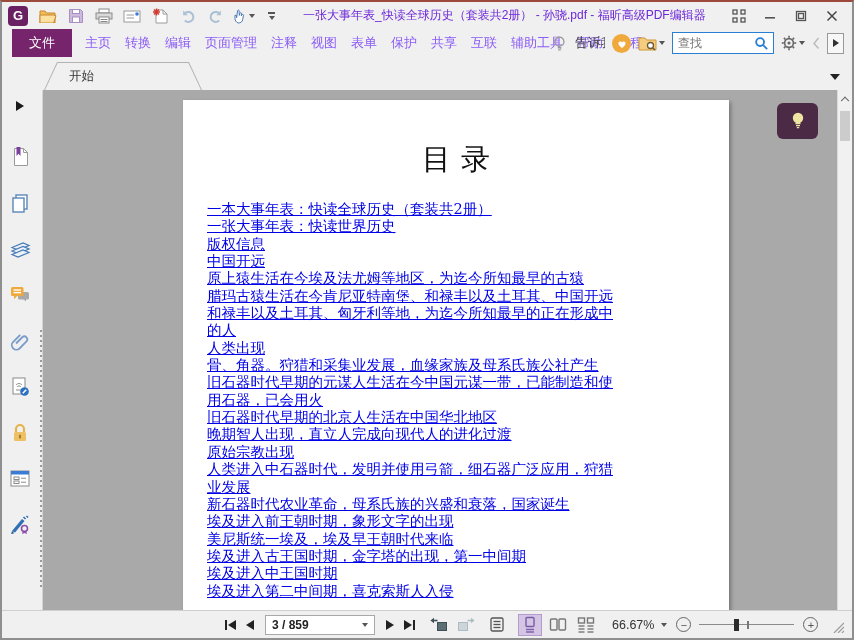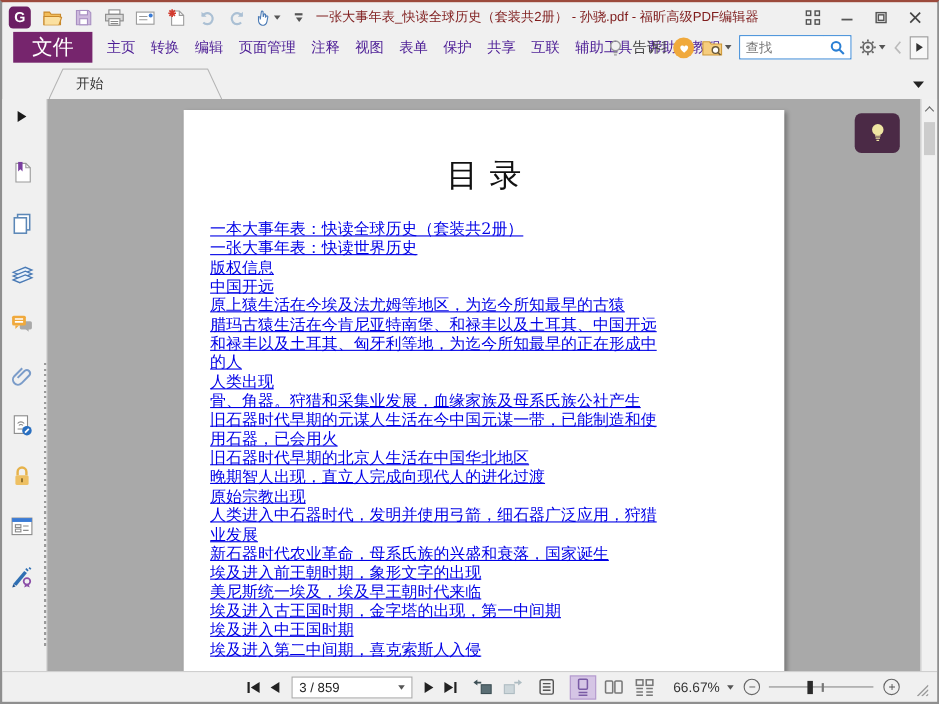--- a/index.html
+++ b/index.html
@@ -8,27 +8,27 @@
     background:#f0f0f0;border:2px solid #8f8f8f;border-top:2px solid #9c4a3c;
     font-family:"Liberation Sans","DejaVu Sans",sans-serif;}
   
   .titlebar{height:27px;flex:0 0 auto;display:flex;align-items:center;padding:0 6px;gap:3px;}
   .logo{width:20px;height:20px;border-radius:4px;background:#6b1f63;color:#fff;font-weight:bold;
     font-size:13px;display:flex;align-items:center;justify-content:center;margin-right:4px;}
   .qat-btn{width:25px;height:22px;display:flex;align-items:center;justify-content:center;gap:1px;}
   .caret-down{width:0;height:0;border-left:3.5px solid transparent;border-right:3.5px solid transparent;border-top:4px solid #555;}
   .custom-ico{display:flex;flex-direction:column;align-items:center;gap:2px;}
   .custom-ico .bar{width:7px;height:2px;background:#555;}
-  .title-text{font-size:12px;color:#7f1d1d;white-space:nowrap;overflow:hidden;flex:1;}
+  .title-text{font-size:12px;color:#6d28d9;white-space:nowrap;overflow:hidden;flex:1;margin-left:16px;}
   .win-controls{display:flex;align-items:center;gap:15px;margin:0 6px 0 8px;flex:0 0 auto;}
   .win-btn{width:16px;height:16px;display:flex;align-items:center;justify-content:center;}
   
   .menubar{height:28px;flex:0 0 auto;display:flex;align-items:center;padding-left:10px;position:relative;}
-  .menu-file{background:#76256d;color:#fff;height:28px;display:flex;align-items:center;padding:0 17px;font-size:19px;}
-  .menu-item{font-size:13px;color:#4c1d95;padding:0 7px;white-space:nowrap;}
+  .menu-file{background:#76256d;color:#fff;height:28px;display:flex;align-items:center;padding:0 17px;font-size:13px;}
+  .menu-item{font-size:13px;color:#8b5cf6;padding:0 7px;white-space:nowrap;}
   .menu-right{position:absolute;right:8px;top:0;height:28px;display:flex;align-items:center;gap:7px;}
   .tellme{width:30px;overflow:hidden;white-space:nowrap;font-size:13px;color:#444;}
   .heart-circ{width:19px;height:19px;border-radius:50%;background:#f0a93c;display:flex;align-items:center;justify-content:center;}
   .find-box{display:flex;height:22px;border:1px solid #2a7fd4;background:#fff;align-items:stretch;}
   .find-input{width:76px;border:none;outline:none;font-size:12px;padding:0 5px;font-family:inherit;color:#333;}
   .find-btn{width:24px;display:flex;align-items:center;justify-content:center;background:#fff;border:none;padding:0;}
   .icon-with-caret{display:flex;align-items:center;gap:2px;}
   .next-group-btn{width:17px;height:21px;border:1px solid #999;background:#f7f7f7;display:flex;align-items:center;justify-content:center;}
   .tri-right-sm{width:0;height:0;border-top:4px solid transparent;border-bottom:4px solid transparent;border-left:6px solid #333;}
   
@@ -50,21 +50,21 @@
   .sidebar{width:41px;background:#f0f0f0;border-right:1px solid #d5d5d5;position:relative;
     display:flex;flex-direction:column;align-items:flex-start;flex:0 0 auto;}
   .side-btn{width:36px;height:33px;display:flex;align-items:center;justify-content:center;}
   .side-btn.expand{height:20px;margin-top:6px;}
   .side-btn + .side-btn{margin-top:13px;}
   .side-btn.expand + .side-btn{margin-top:24px;}
   .tri-right-blk{width:0;height:0;border-top:5px solid transparent;border-bottom:5px solid transparent;border-left:8px solid #1a1a1a;}
   .splitter{position:absolute;right:0;top:240px;height:260px;width:2px;
     background:repeating-linear-gradient(to bottom,#9a9a9a 0 2px,transparent 2px 5px);}
   .viewport{flex:1;background:#a9a9a9;position:relative;overflow:hidden;}
-  .page{position:absolute;left:124px;top:10px;width:546px;height:512px;background:#fff;
+  .page{position:absolute;left:140px;top:10px;width:546px;height:512px;background:#fff;
     box-shadow:2px 2px 4px rgba(0,0,0,.3);overflow:hidden;}
   .page-title{margin:40px 0 0 0;text-align:center;font-family:"DejaVu Serif","Liberation Serif",serif;
     font-size:29px;font-weight:normal;color:#111;letter-spacing:10px;text-indent:10px;}
   .toc{margin:21px 0 0 24px;}
   .toc-line{display:block;font-family:"DejaVu Serif","Liberation Serif",serif;font-size:14.5px;
     line-height:17.35px;color:#0101e6;text-decoration:underline;white-space:nowrap;}
   .assistant{position:absolute;top:13px;right:19px;width:41px;height:36px;border-radius:6px;
     background:#4b2a46;border:none;display:flex;align-items:center;justify-content:center;cursor:pointer;}
   .scrollbar{width:15px;background:#f1f1f1;border-left:1px solid #dadada;position:relative;flex:0 0 auto;}
   .sb-up{height:16px;display:flex;align-items:center;justify-content:center;}
@@ -73,21 +73,21 @@
   
   .statusbar{height:28px;flex:0 0 auto;border-top:1px solid #cfcfcf;display:flex;align-items:center;
     padding:0 8px;font-size:12px;color:#333;}
   .sb-spacer{width:210px;flex:0 0 auto;}
   .nav-btn{display:flex;align-items:center;gap:1px;margin:0 5px;}
   .tri-left{width:0;height:0;border-top:5px solid transparent;border-bottom:5px solid transparent;border-right:8px solid #222;}
   .tri-right{width:0;height:0;border-top:5px solid transparent;border-bottom:5px solid transparent;border-left:8px solid #222;}
   .bar-v{width:2px;height:10px;background:#222;}
   .page-combo{width:110px;height:20px;background:#fff;border:1px solid #a9a9a9;display:flex;align-items:center;
     padding:0 6px;margin:0 6px;}
-  .page-combo .txt{flex:1;font-size:12px;color:#222;}
+  .page-combo .txt{flex:1;font-size:12px;color:#222;font-weight:bold;}
   .view-btn{margin-left:9px;display:flex;align-items:center;}
   .mlist-btn{margin-left:14px;display:flex;align-items:center;}
   .layout-group{display:flex;align-items:center;margin-left:14px;gap:4px;}
   .layout-btn{width:24px;height:22px;display:flex;align-items:center;justify-content:center;}
   .layout-btn.active{background:#d5c5e5;border:1px solid #b49ace;}
   .zoom-label{margin-left:14px;font-size:12.5px;color:#333;}
   .zoom-caret{margin-left:7px;}
   .circ{width:15px;height:15px;border:1.3px solid #666;border-radius:50%;display:flex;align-items:center;
     justify-content:center;font-size:11px;color:#555;line-height:0;margin-left:9px;}
   .circ.minus::before{content:"−";}

